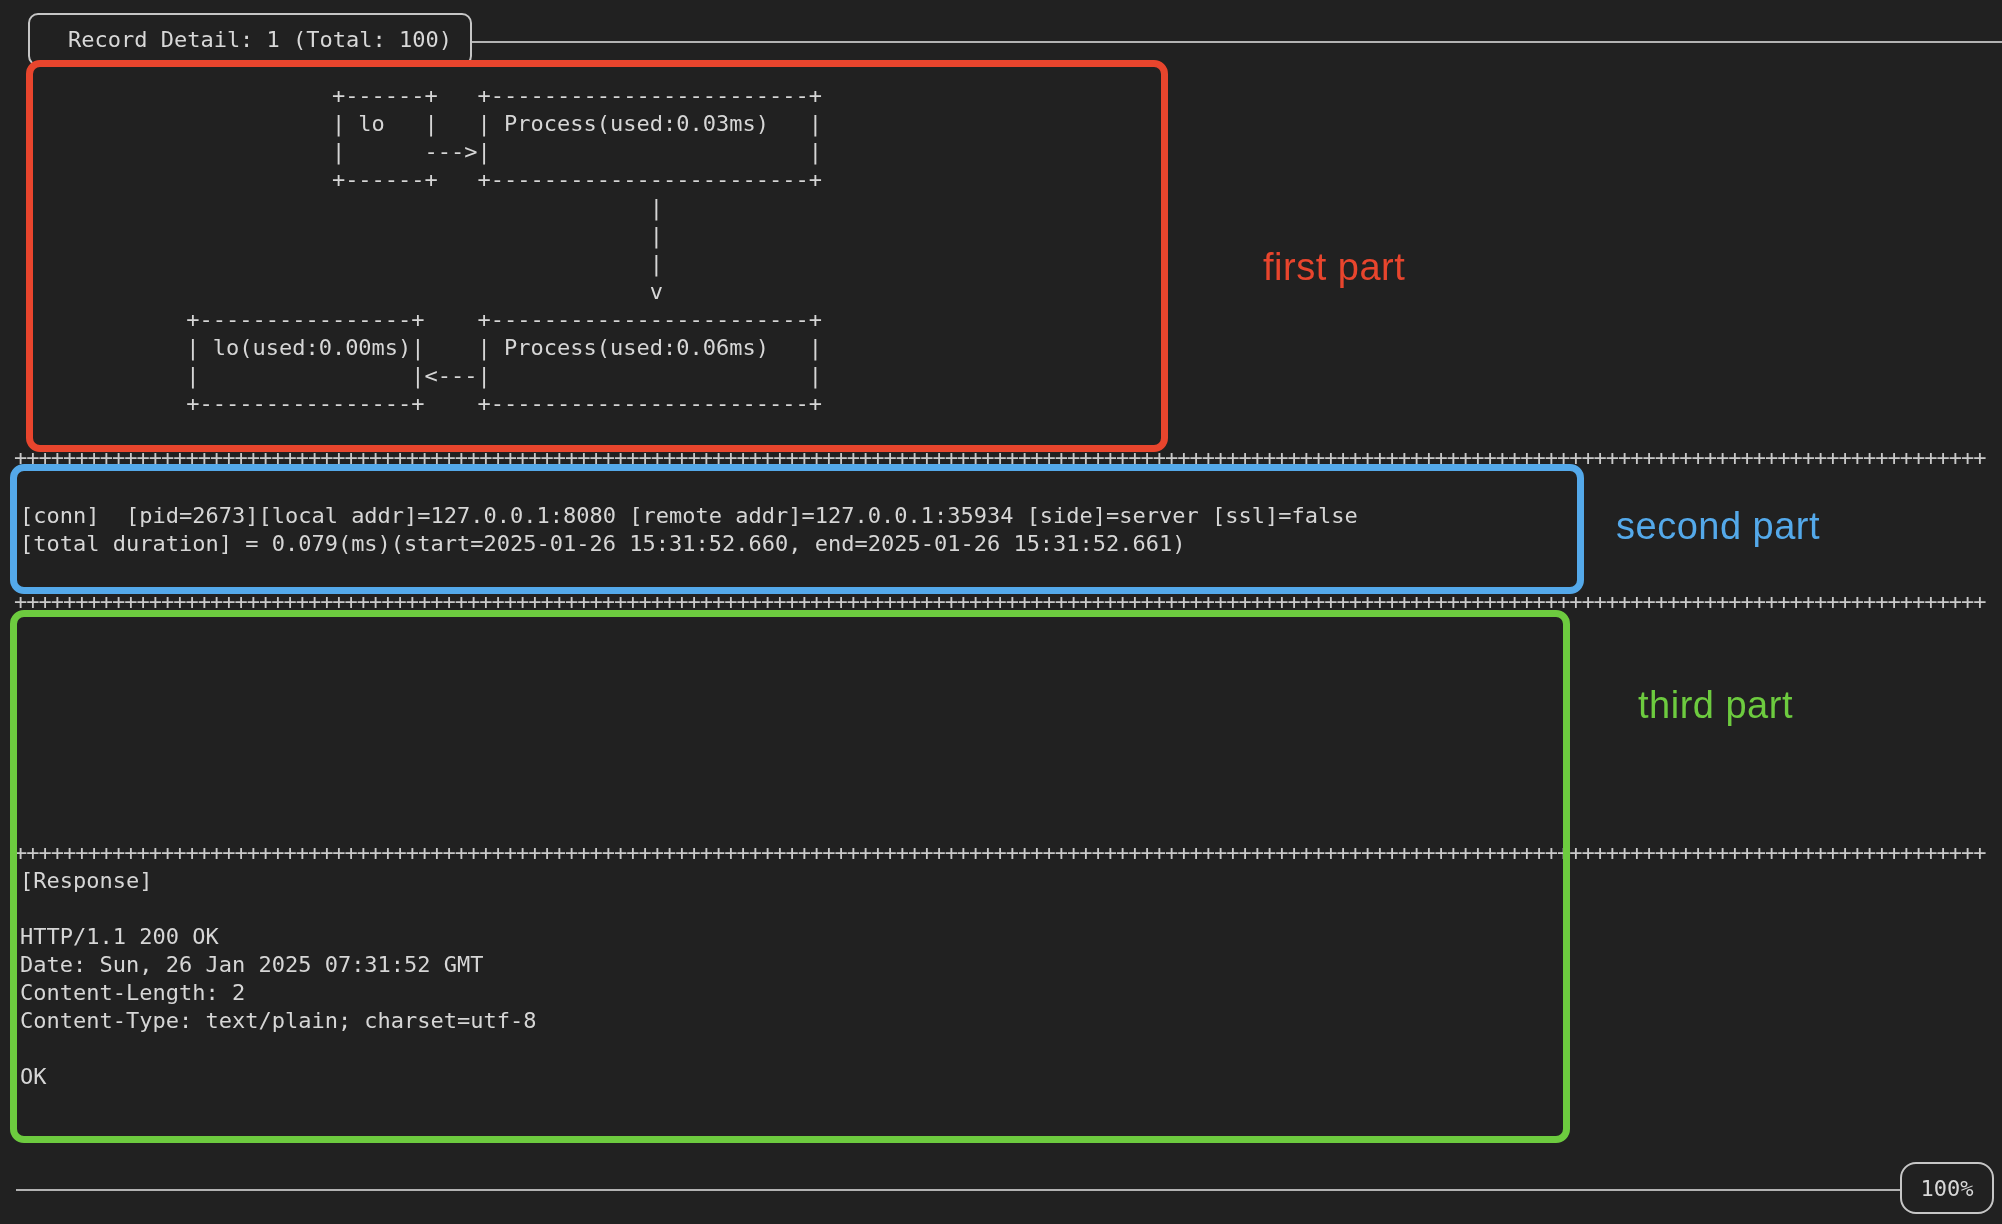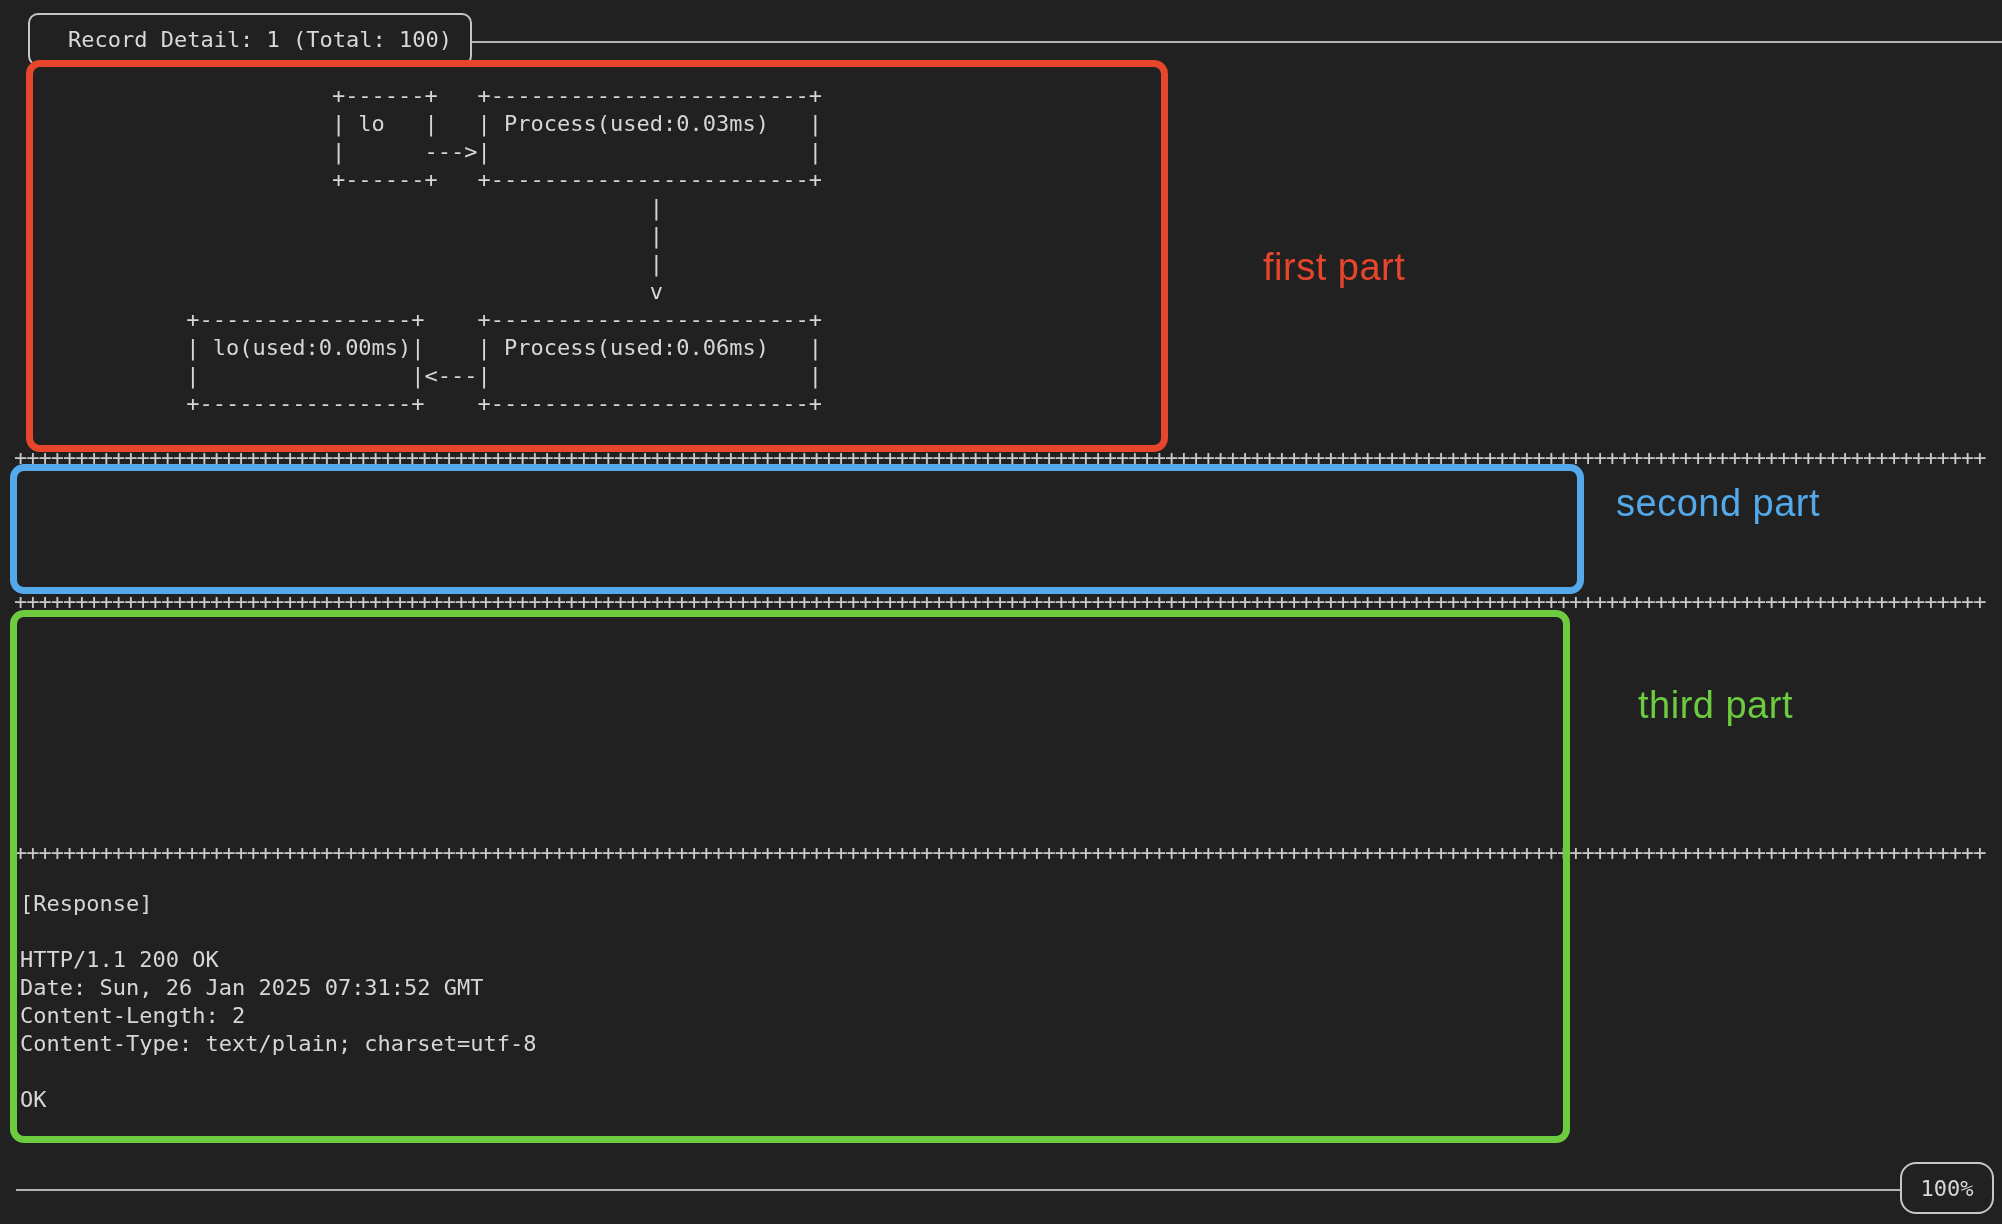--- a/index.html
+++ b/index.html
@@ -61,30 +61,32 @@
              +----------------+    +------------------------+
              | lo(used:0.00ms)|    | Process(used:0.06ms)   |
              |                |&lt;---|                        |
              +----------------+    +------------------------+</pre>
 
   <div class="ann red" style="left:26px;top:60px;width:1142px;height:392px;"></div>
   <div class="annlabel" style="left:1263px;top:246px;color:var(--red);">first part</div>
 
   <div class="plusrow" style="top:447px;">+++++++++++++++++++++++++++++++++++++++++++++++++++++++++++++++++++++++++++++++++++++++++++++++++++++++++++++++++++++++++++++++++++++++++++++++++++++++++++++++++</div>
 
+  <pre class="mono" style="position:absolute;left:20px;top:502px;">[conn]  [pid=2673][local addr]=127.0.0.1:8080 [remote addr]=127.0.0.1:35934 [side]=server [ssl]=false
+[total duration] = 0.079(ms)(start=2025-01-26 15:31:52.660, end=2025-01-26 15:31:52.661)</pre>
 
   <div class="ann blue" style="left:10px;top:464px;width:1574px;height:130px;"></div>
-  <div class="annlabel" style="left:1616px;top:482px;color:var(--blue);text-align:right;">second part</div>
+  <div class="annlabel" style="left:1616px;top:505px;color:var(--blue);text-align:right;">second part</div>
 
   <div class="plusrow" style="top:591px;">+++++++++++++++++++++++++++++++++++++++++++++++++++++++++++++++++++++++++++++++++++++++++++++++++++++++++++++++++++++++++++++++++++++++++++++++++++++++++++++++++</div>
 
 
   <div class="plusrow" style="top:842px;">+++++++++++++++++++++++++++++++++++++++++++++++++++++++++++++++++++++++++++++++++++++++++++++++++++++++++++++++++++++++++++++++++++++++++++++++++++++++++++++++++</div>
 
-  <pre class="mono" style="position:absolute;left:20px;top:867px;margin-top:23px;">[Response]
+  <pre class="mono" style="position:absolute;left:20px;top:867px;">[Response]
 
 HTTP/1.1 200 OK
 Date: Sun, 26 Jan 2025 07:31:52 GMT
 Content-Length: 2
 Content-Type: text/plain; charset=utf-8
 
 OK</pre>
 
   <div class="ann green" style="left:10px;top:610px;width:1560px;height:533px;"></div>
   <div class="annlabel" style="left:1638px;top:684px;color:var(--green);">third part</div>

